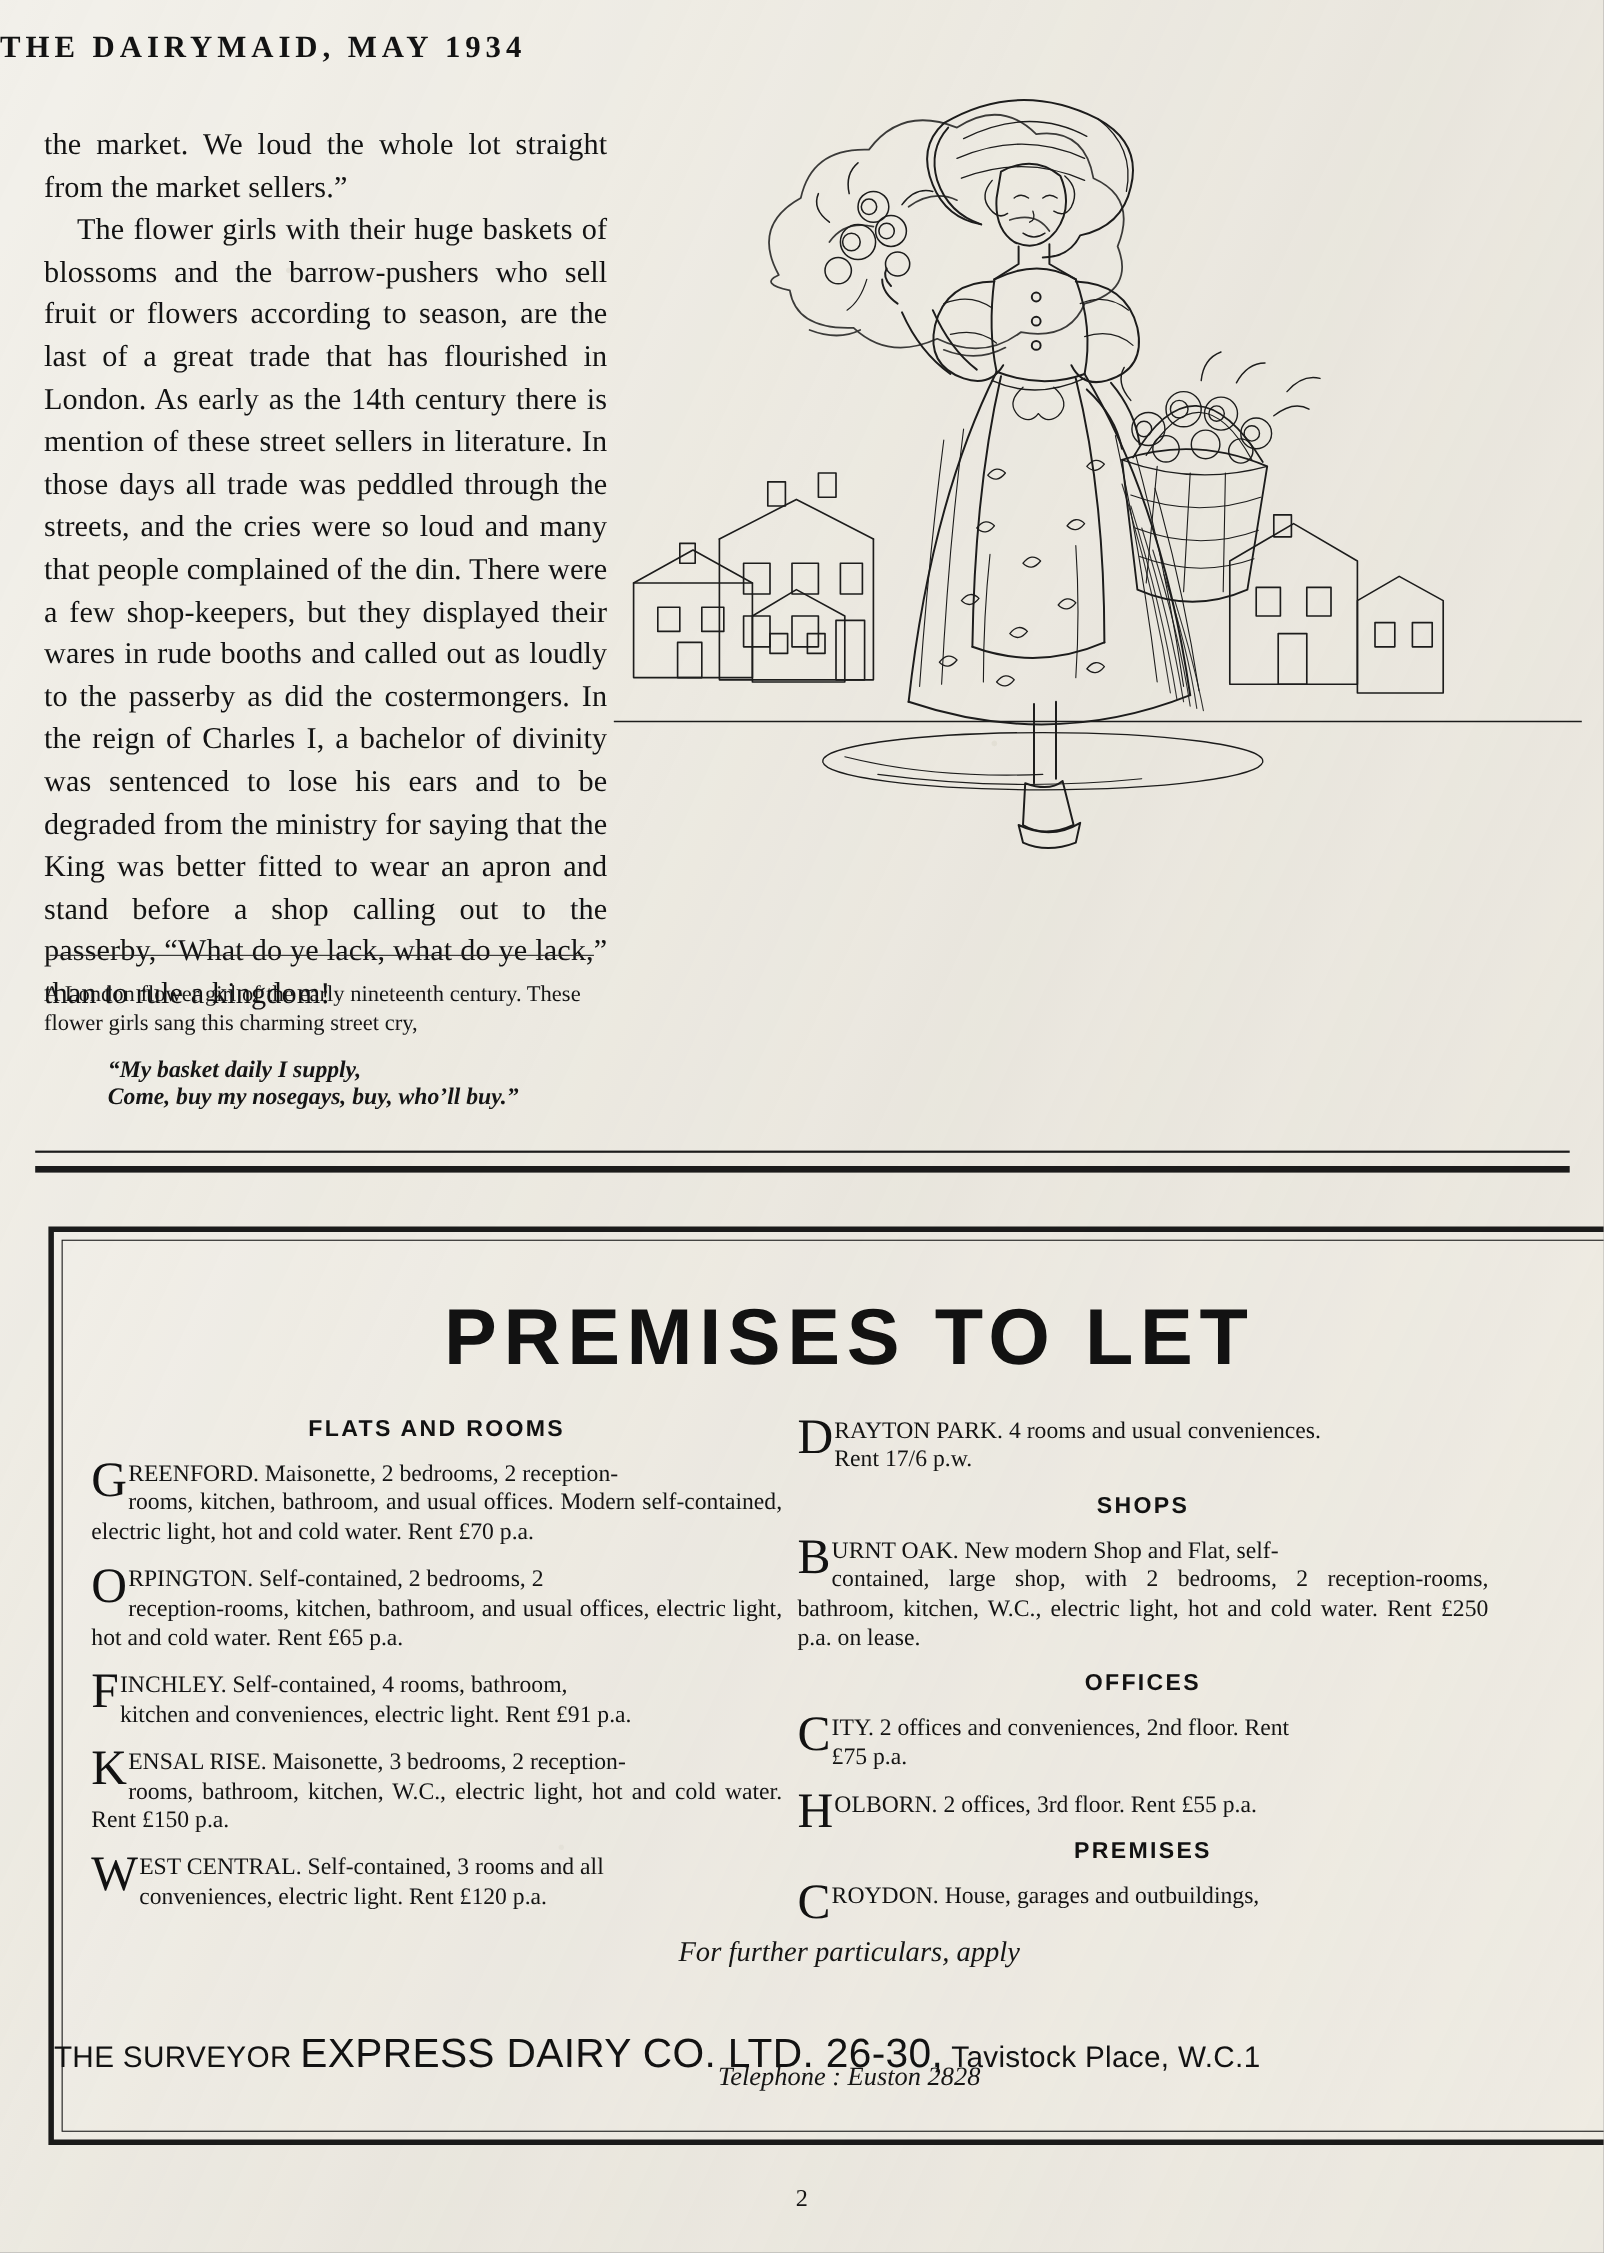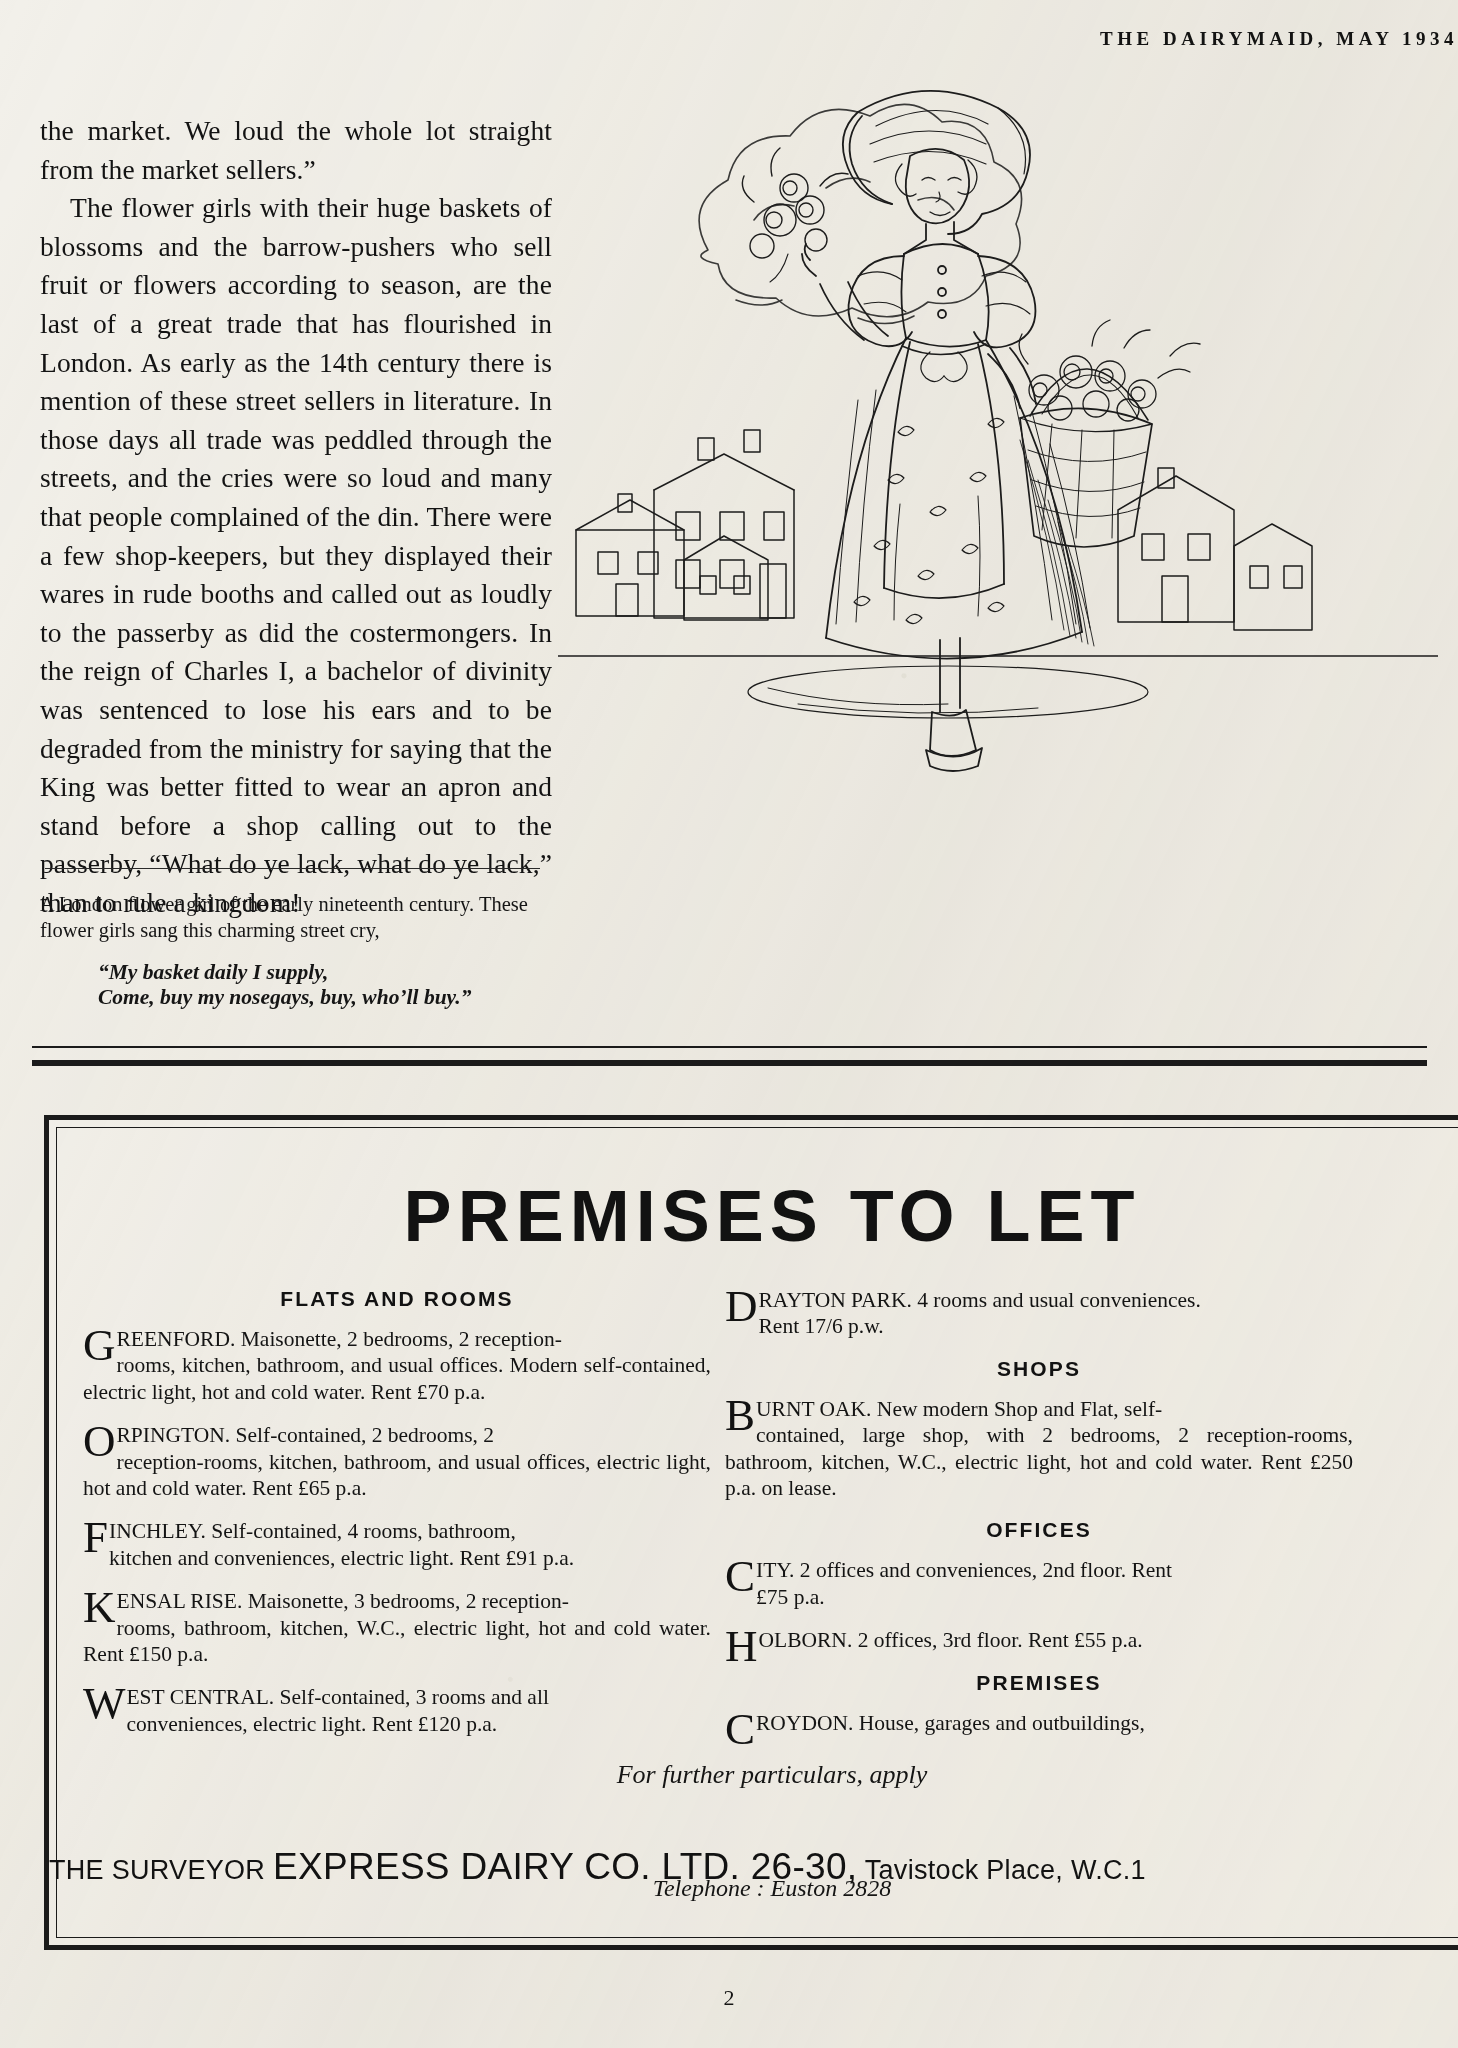--- a/index.html
+++ b/index.html
@@ -33,24 +33,24 @@
     opacity: .85;
     z-index: 5;
   }
 
   
   .running-head {
     position: absolute;
     top: 28px;
     left: 0;
     width: 1458px;
-    text-align: right;
+    text-align: left;
     font-family: "Liberation Serif", serif;
     font-weight: bold;
-    font-size: 19px;
+    font-size: 28px;
     letter-spacing: 4.5px;
     color: #131313;
   }
 
   
   .article-col {
     position: absolute;
     left: 40px;
     top: 112px;
     width: 512px;

